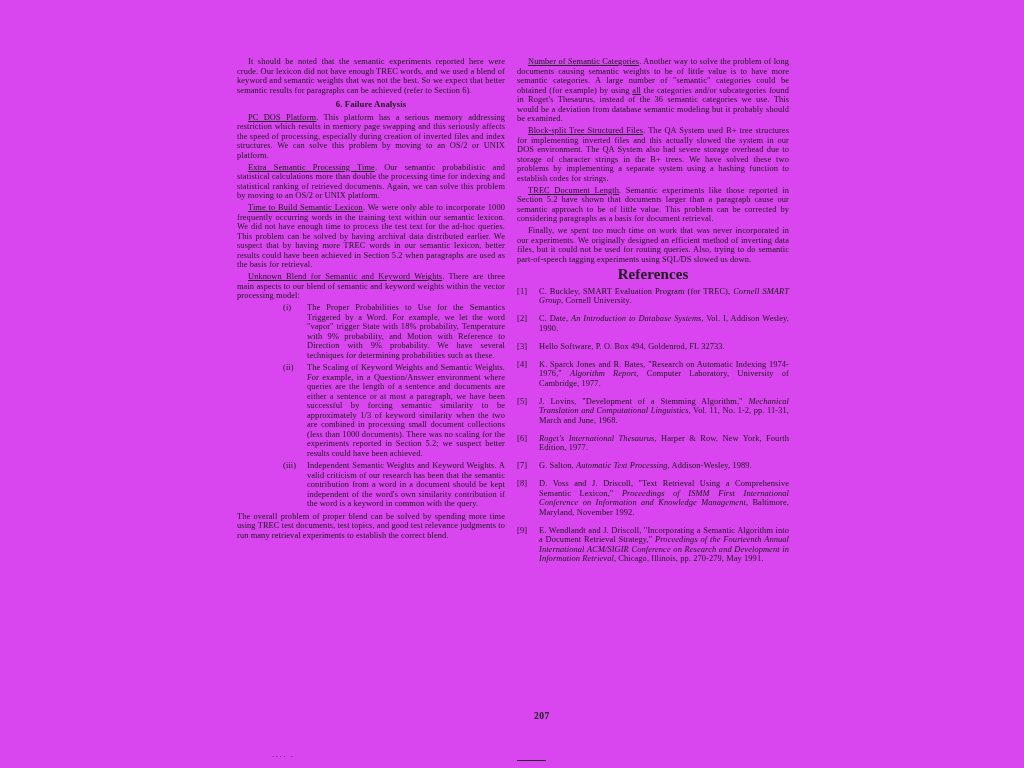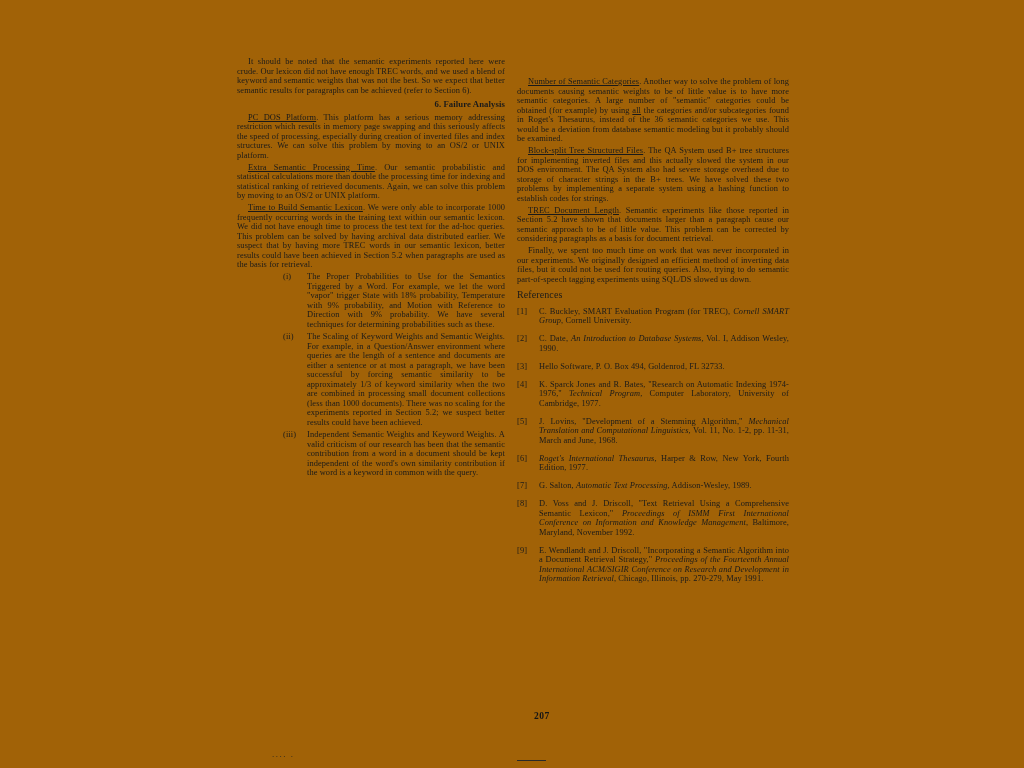--- a/index.html
+++ b/index.html
@@ -3,38 +3,38 @@
 <meta charset="utf-8">
 <style>
   html,body{margin:0;padding:0;}
   body{
     width:1024px;height:768px;
     background:#f7f7f5;
     font-family:"Liberation Serif","DejaVu Serif",serif;
   }
   .page{
     position:relative;width:1024px;height:768px;
-    background:#a16207;color:#1a1a1a;overflow:hidden;
+    background:#d946ef;color:#1a1a1a;overflow:hidden;
   }
   .col{
     position:absolute;top:57px;
     font-size:8.4px;line-height:9.5px;
     text-align:justify;
     letter-spacing:0.1px;
   }
   .col-left{left:237px;width:268px;}
-  .col-right{left:517px;width:272px;margin-top:20px;}
+  .col-right{left:517px;width:272px;}
   .para{margin:0 0 2.5px 0;}
   .para.indent{text-indent:11px;}
   .heading{
     font-weight:bold;font-size:8.7px;line-height:10px;
-    margin:4px 0 3.5px 0;text-align:right;
+    margin:4px 0 3.5px 0;text-align:center;
   }
   .refs-heading{
-    text-align:left;font-weight:normal;font-size:10px;
+    text-align:center;font-weight:bold;font-size:15px;
     margin:6px 0 7px 0;
   }
   .li{display:flex;margin:1px 0 3px 46px;}
   .li .marker{flex:none;width:24px;}
   .ref{display:flex;margin:0 0 8.5px 0;}
   .ref .marker{flex:none;width:22px;}
   .item-text{flex:1;text-align:justify;}
   .u{text-decoration:underline;}
   .i{font-style:italic;}
   .page-number{
@@ -53,32 +53,34 @@
 </head>
 <body>
 
 <div class="page">
   <div class="col col-left" id="left-col">
       <div class="para indent"><span>It should be noted that the semantic experiments reported here were crude.  Our lexicon did not have enough TREC words, and we used a blend of keyword and semantic weights that was not the best.  So we expect that better semantic results for paragraphs can be achieved (refer to Section 6).</span></div>
       <div class="heading"><span>6. Failure Analysis</span></div>
       <div class="para indent"><span class="u">PC DOS Platform</span><span>.  This platform has a serious memory addressing restriction which results in memory page swapping and this seriously affects the speed of processing, especially during creation of inverted files and index structures.  We can solve this problem by moving to an OS/2 or UNIX platform.</span></div>
       <div class="para indent"><span class="u">Extra Semantic Processing Time</span><span>.  Our semantic probabilistic and statistical calculations more than double the processing time for indexing and statistical ranking of retrieved documents.  Again, we can solve this problem by moving to an OS/2 or UNIX platform.</span></div>
       <div class="para indent"><span class="u">Time to Build Semantic Lexicon</span><span>.  We were only able to incorporate 1000 frequently occurring words in the training text within our semantic lexicon.  We did not have enough time to process the test text for the ad-hoc queries.  This problem can be solved by having archival data distributed earlier.  We suspect that by having more TREC words in our semantic lexicon, better results could have been achieved in Section 5.2 when paragraphs are used as the basis for retrieval.</span></div>
+      <div class="para indent"><span class="u">Unknown Blend for Semantic and Keyword Weights</span><span>.  There are three main aspects to our blend of semantic and keyword weights within the vector processing model:</span></div>
       <div class="li">
         <span class="marker">(i)</span>
         <div class="item-text"><span>The Proper Probabilities to Use for the Semantics Triggered by a Word.  For example, we let the word "vapor" trigger State with 18% probability, Temperature with 9% probability, and Motion with Reference to Direction with 9% probability.  We have several techniques for determining probabilities such as these.</span></div>
       </div>
       <div class="li">
         <span class="marker">(ii)</span>
         <div class="item-text"><span>The Scaling of Keyword Weights and Semantic Weights.  For example, in a Question/Answer environment where queries are the length of a sentence and documents are either a sentence or at most a paragraph, we have been successful by forcing semantic similarity to be approximately 1/3 of keyword similarity when the two are combined in processing small document collections (less than 1000 documents).  There was no scaling for the experiments reported in Section 5.2; we suspect better results could have been achieved.</span></div>
       </div>
       <div class="li">
         <span class="marker">(iii)</span>
         <div class="item-text"><span>Independent Semantic Weights and Keyword Weights.  A valid criticism of our research has been that the semantic contribution from a word in a document should be kept independent of the word's own similarity contribution if the word is a keyword in common with the query.</span></div>
       </div>
+      <div class="para"><span>The overall problem of proper blend can be solved by spending more time using TREC test documents, test topics, and good test relevance judgments to run many retrieval experiments to establish the correct blend.</span></div>
     </div>
   <div class="col col-right" id="right-col">
       <div class="para indent"><span class="u">Number of Semantic Categories</span><span>.  Another way to solve the problem of long documents causing semantic weights to be of little value is to have more semantic categories.  A large number of "semantic" categories could be obtained (for example) by using </span><span class="u">all</span><span> the categories and/or subcategories found in Roget's Thesaurus, instead of the 36 semantic categories we use.  This would be a deviation from database semantic modeling but it probably should be examined.</span></div>
       <div class="para indent"><span class="u">Block-split Tree Structured Files</span><span>.  The QA System used B+ tree structures for implementing inverted files and this actually slowed the system in our DOS environment.  The QA System also had severe storage overhead due to storage of character strings in the B+ trees.  We have solved these two problems by implementing a separate system using a hashing function to establish codes for strings.</span></div>
       <div class="para indent"><span class="u">TREC Document Length</span><span>.  Semantic experiments like those reported in Section 5.2 have shown that documents larger than a paragraph cause our semantic approach to be of little value.  This problem can be corrected by considering paragraphs as a basis for document retrieval.</span></div>
       <div class="para indent"><span>Finally, we spent too much time on work that was never incorporated in our experiments.  We originally designed an efficient method of inverting data files, but it could not be used for routing queries.  Also, trying to do semantic part-of-speech tagging experiments using SQL/DS slowed us down.</span></div>
       <div class="refs-heading"><span>References</span></div>
       <div class="ref">
         <span class="marker">[1]</span>
         <div class="item-text"><span>C. Buckley, SMART Evaluation Program (for TREC), </span><span class="i">Cornell SMART Group</span><span>, Cornell University.</span></div>
@@ -86,21 +88,21 @@
       <div class="ref">
         <span class="marker">[2]</span>
         <div class="item-text"><span>C. Date, </span><span class="i">An Introduction to Database Systems</span><span>, Vol. I, Addison Wesley, 1990.</span></div>
       </div>
       <div class="ref">
         <span class="marker">[3]</span>
         <div class="item-text"><span>Hello Software, P. O. Box 494, Goldenrod, FL 32733.</span></div>
       </div>
       <div class="ref">
         <span class="marker">[4]</span>
-        <div class="item-text"><span>K. Sparck Jones and R. Bates, "Research on Automatic Indexing 1974-1976," </span><span class="i">Technical Program</span><span>, Computer Laboratory, University of Cambridge, 1977.</span></div>
+        <div class="item-text"><span>K. Sparck Jones and R. Bates, "Research on Automatic Indexing 1974-1976," </span><span class="i">Algorithm Report</span><span>, Computer Laboratory, University of Cambridge, 1977.</span></div>
       </div>
       <div class="ref">
         <span class="marker">[5]</span>
         <div class="item-text"><span>J. Lovins, "Development of a Stemming Algorithm," </span><span class="i">Mechanical Translation and Computational Linguistics</span><span>, Vol. 11, No. 1-2, pp. 11-31, March and June, 1968.</span></div>
       </div>
       <div class="ref">
         <span class="marker">[6]</span>
         <div class="item-text"><span class="i">Roget's International Thesaurus</span><span>, Harper &amp; Row, New York, Fourth Edition, 1977.</span></div>
       </div>
       <div class="ref">

